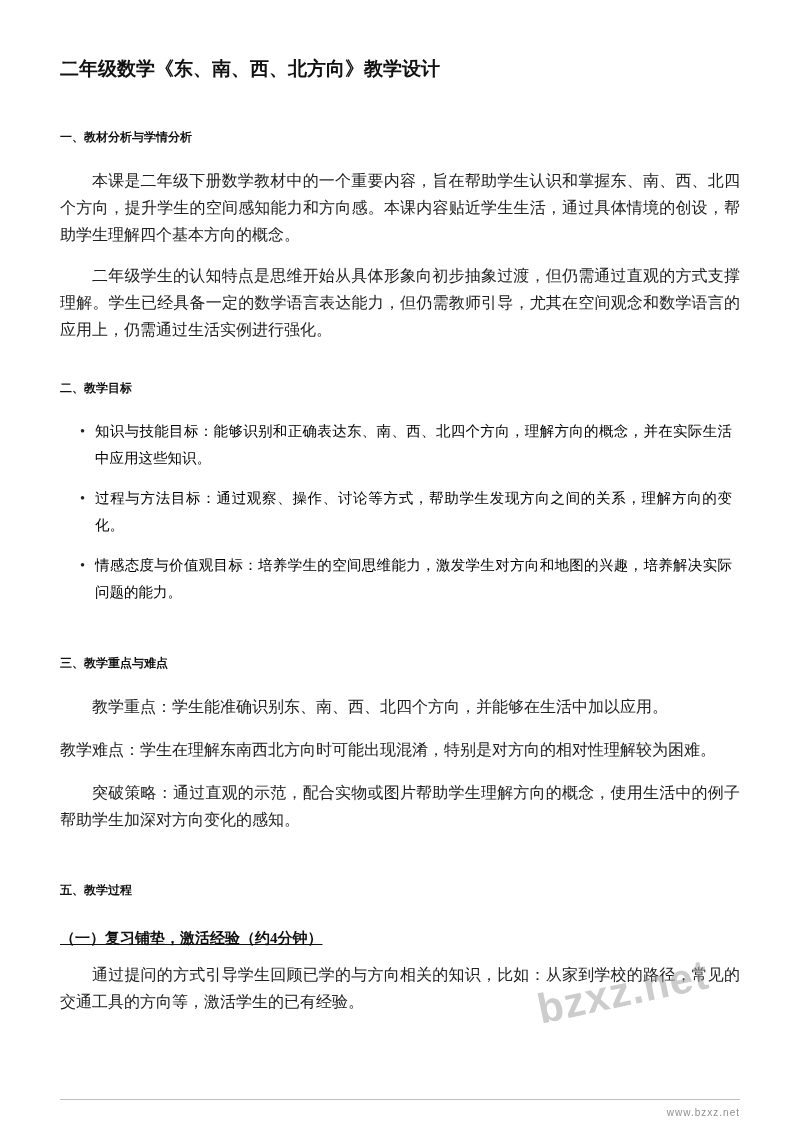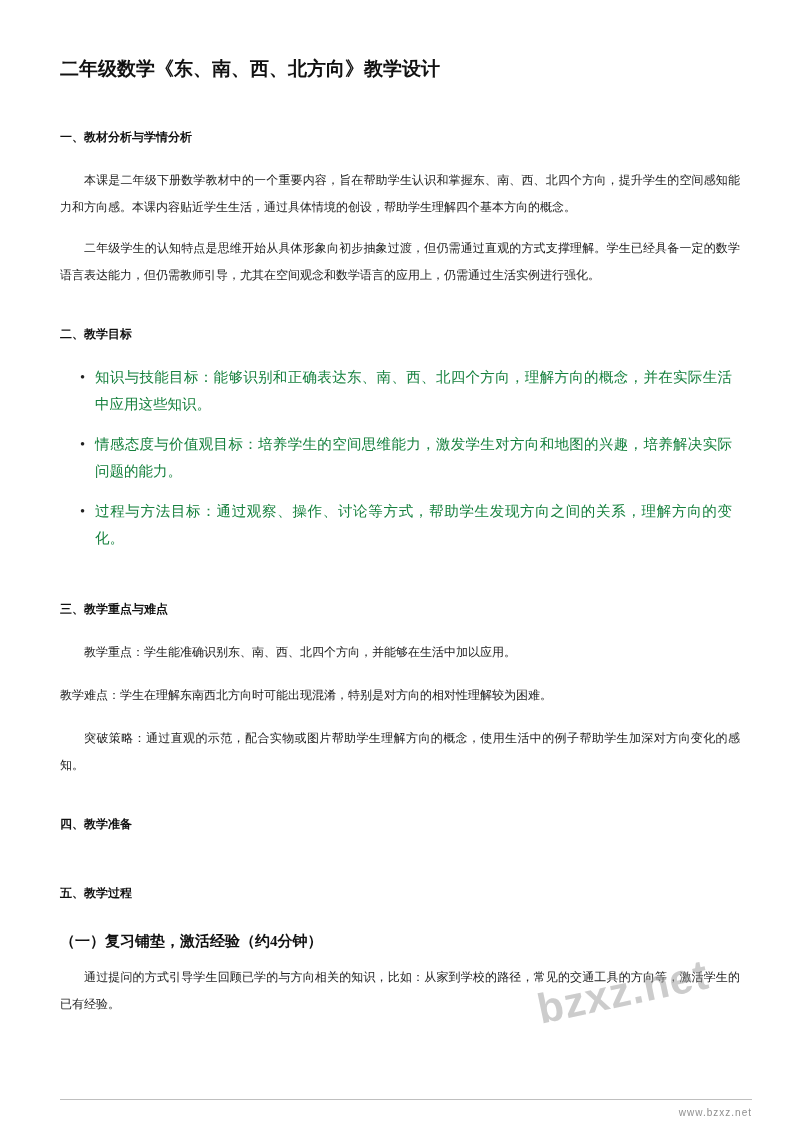--- a/index.html
+++ b/index.html
@@ -36,23 +36,24 @@
   }
   h2.sec.mt-lg {
     margin-top: 46px;
   }
   h3.subsec {
     font-size: 15px;
     font-weight: bold;
     color: #111111;
     margin: 26px 0 12px 0;
     line-height: 21px;
+    text-decoration: underline;
   }
   p.para {
-    font-size: 12px;
+    font-size: 16px;
     line-height: 27px;
     margin: 0 0 14px 0;
     text-align: justify;
     color: #212121;
   }
   p.para.indent {
     text-indent: 2em;
   }
   p.para.spaced {
     margin-bottom: 16px;
@@ -62,21 +63,21 @@
     padding: 0 0 0 20px;
     list-style: none;
   }
   ul.bullets li {
     position: relative;
     font-size: 14.5px;
     line-height: 27px;
     margin: 0 8px 13px 0;
     padding-left: 15px;
     text-align: justify;
-    color: #15803d;
+    color: #000000;
   }
   ul.bullets li::before {
     content: "\2022";
     position: absolute;
     left: 0;
     top: 0;
     color: #212121;
   }
   .watermark {
     position: absolute;
@@ -90,21 +91,21 @@
     opacity: 0.5;
     transform: rotate(-12deg);
     transform-origin: left center;
     letter-spacing: 1px;
     pointer-events: none;
     white-space: nowrap;
   }
   .footer {
     position: absolute;
     left: 60px;
-    right: 48px;
+    right: 60px;
     bottom: 12px;
     z-index: 1;
   }
   .footer-line {
     border-top: 1px solid #bfbfbf;
     height: 0;
   }
   .footer-url {
     text-align: right;
     font-family: "Liberation Sans", "DejaVu Sans", sans-serif;
@@ -121,30 +122,29 @@
 
   <h1 class="title">二年级数学《东、南、西、北方向》教学设计</h1>
 
   <h2 class="sec">一、教材分析与学情分析</h2>
   <p class="para indent">本课是二年级下册数学教材中的一个重要内容，旨在帮助学生认识和掌握东、南、西、北四个方向，提升学生的空间感知能力和方向感。本课内容贴近学生生活，通过具体情境的创设，帮助学生理解四个基本方向的概念。</p>
   <p class="para indent">二年级学生的认知特点是思维开始从具体形象向初步抽象过渡，但仍需通过直观的方式支撑理解。学生已经具备一定的数学语言表达能力，但仍需教师引导，尤其在空间观念和数学语言的应用上，仍需通过生活实例进行强化。</p>
 
   <h2 class="sec">二、教学目标</h2>
   <ul class="bullets">
     <li>知识与技能目标：能够识别和正确表达东、南、西、北四个方向，理解方向的概念，并在实际生活中应用这些知识。</li>
+    <li>过程与方法目标：通过观察、操作、讨论等方式，帮助学生发现方向之间的关系，理解方向的变化。</li>
     <li>情感态度与价值观目标：培养学生的空间思维能力，激发学生对方向和地图的兴趣，培养解决实际问题的能力。</li>
-    <li>过程与方法目标：通过观察、操作、讨论等方式，帮助学生发现方向之间的关系，理解方向的变化。</li>
   </ul>
 
   <h2 class="sec mt-lg">三、教学重点与难点</h2>
   <p class="para indent spaced">教学重点：学生能准确识别东、南、西、北四个方向，并能够在生活中加以应用。</p>
   <p class="para spaced">教学难点：学生在理解东南西北方向时可能出现混淆，特别是对方向的相对性理解较为困难。</p>
   <p class="para indent">突破策略：通过直观的示范，配合实物或图片帮助学生理解方向的概念，使用生活中的例子帮助学生加深对方向变化的感知。</p>
 
-  <h2 class="sec">四、教学准备</h2>
 
   <h2 class="sec mt-lg">五、教学过程</h2>
   <h3 class="subsec">（一）复习铺垫，激活经验（约4分钟）</h3>
   <p class="para indent">通过提问的方式引导学生回顾已学的与方向相关的知识，比如：从家到学校的路径，常见的交通工具的方向等，激活学生的已有经验。</p>
 
 </div>
 
 <div class="watermark">bzxz.net</div>
 
 <div class="footer">

